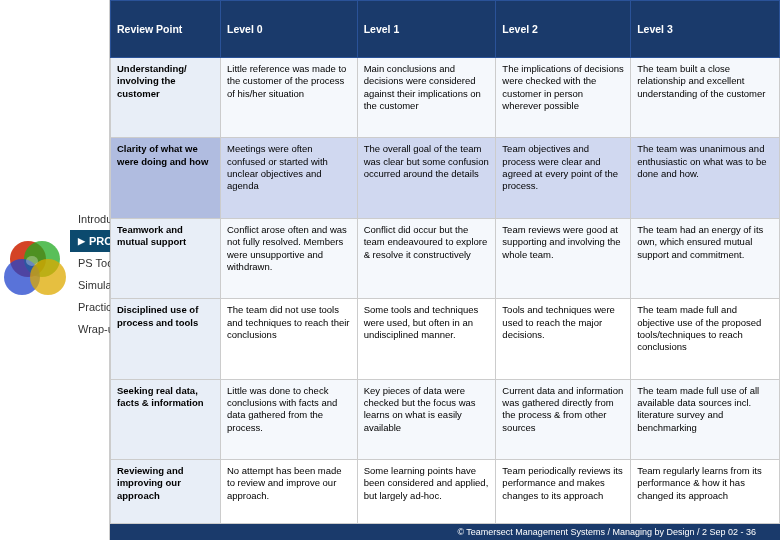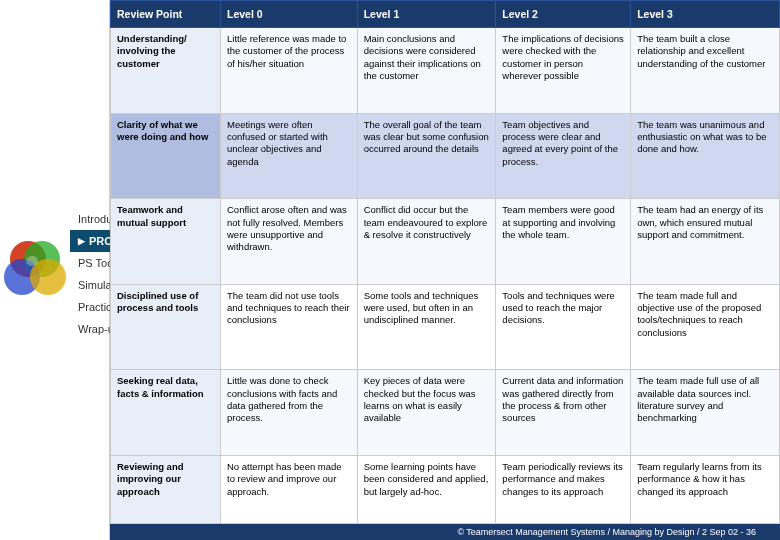--- a/index.html
+++ b/index.html
@@ -74,21 +74,21 @@
     
     .review-table {
       flex: 1;
       border-collapse: collapse;
       width: 100%;
       font-size: 9.5px;
     }
     .review-table th {
       background: #1a3a6b;
       color: #fff;
-      padding: 7px 6px;
+      padding: 22px 6px;
       text-align: left;
       font-weight: bold;
       border: 1px solid #2a5298;
       font-size: 10.5px;
     }
     .review-table th:first-child {
       width: 110px;
     }
     .review-table td {
       padding: 5px 6px;
@@ -190,21 +190,21 @@
           <td>Clarity of what we were doing and how</td>
           <td>Meetings were often confused or started with unclear objectives and agenda</td>
           <td>The overall goal of the team was clear but some confusion occurred around the details</td>
           <td>Team objectives and process were clear and agreed at every point of the process.</td>
           <td>The team was unanimous and enthusiastic on what was to be done and how.</td>
         </tr>
         <tr>
           <td>Teamwork and mutual support</td>
           <td>Conflict arose often and was not fully resolved. Members were unsupportive and withdrawn.</td>
           <td>Conflict did occur but the team endeavoured to explore &amp; resolve it constructively</td>
-          <td>Team members were good at supporting and involving the whole team.</td>
+          <td>Team reviews were good at supporting and involving the whole team.</td>
           <td>The team had an energy of its own, which ensured mutual support and commitment.</td>
         </tr>
         <tr>
           <td>Disciplined use of process and tools</td>
           <td>The team did not use tools and techniques to reach their conclusions</td>
           <td>Some tools and techniques were used, but often in an undisciplined manner.</td>
           <td>Tools and techniques were used to reach the major decisions.</td>
           <td>The team made full and objective use of the proposed tools/techniques to reach conclusions</td>
         </tr>
         <tr>

